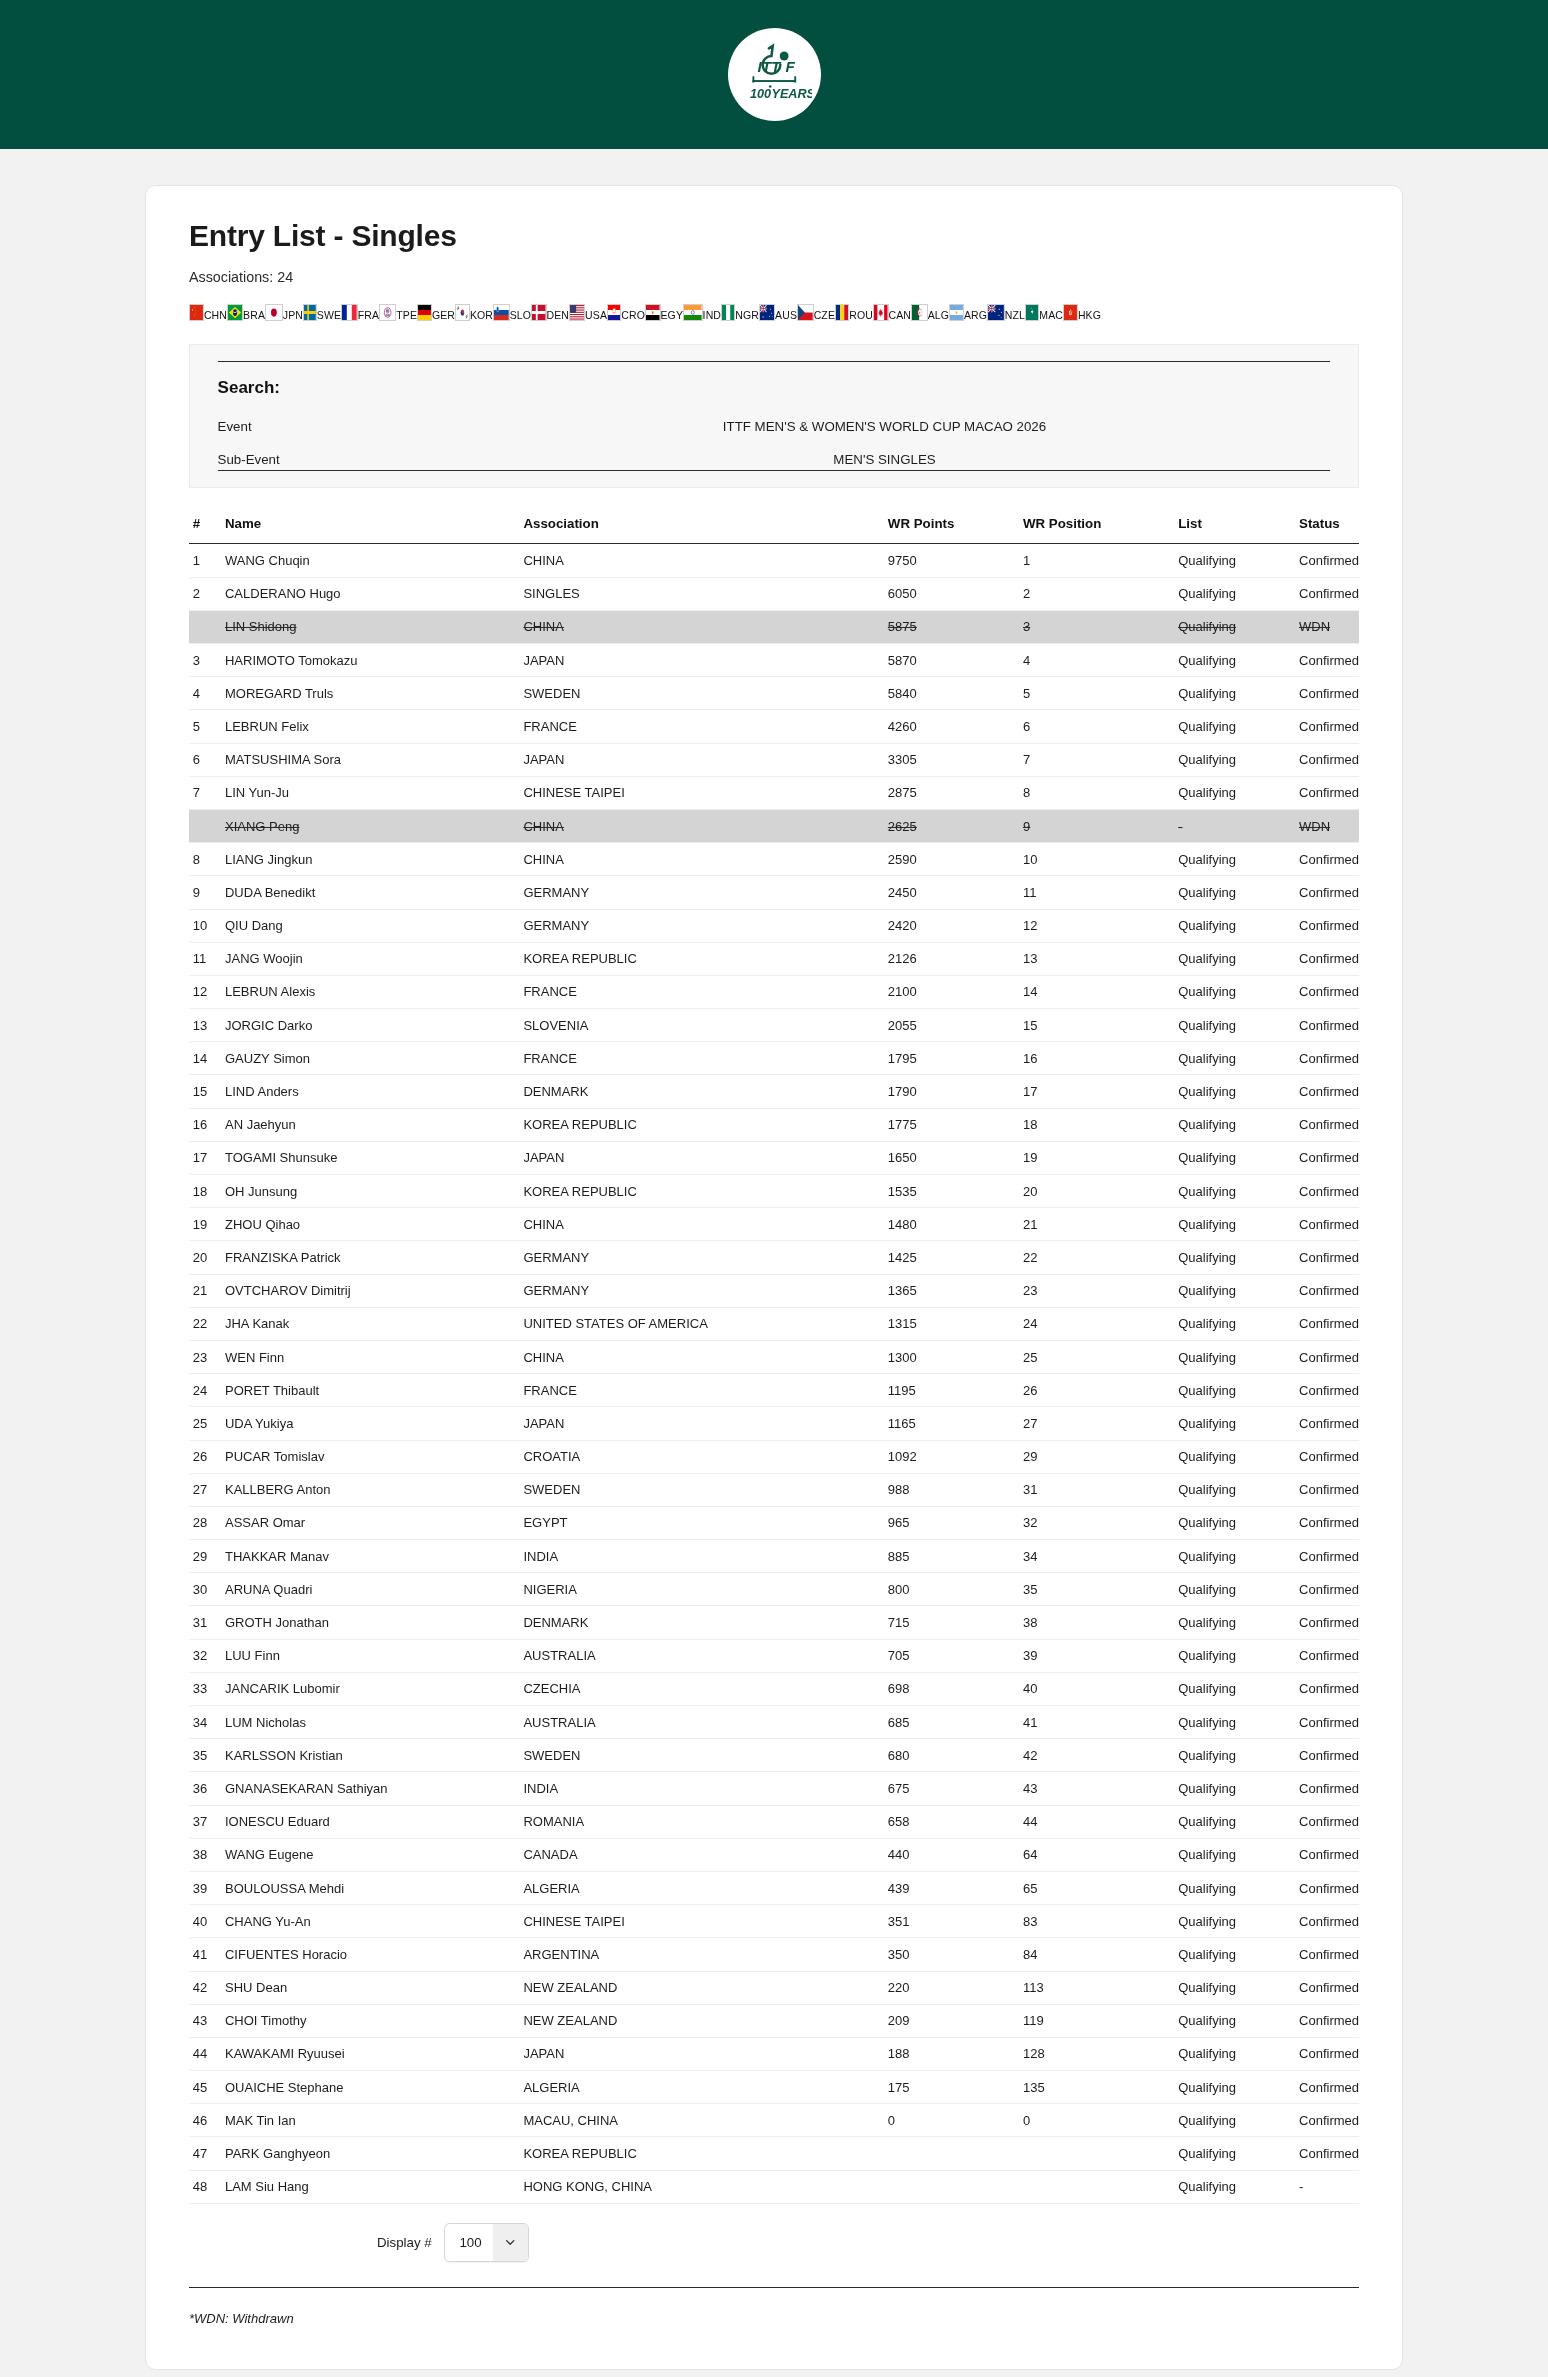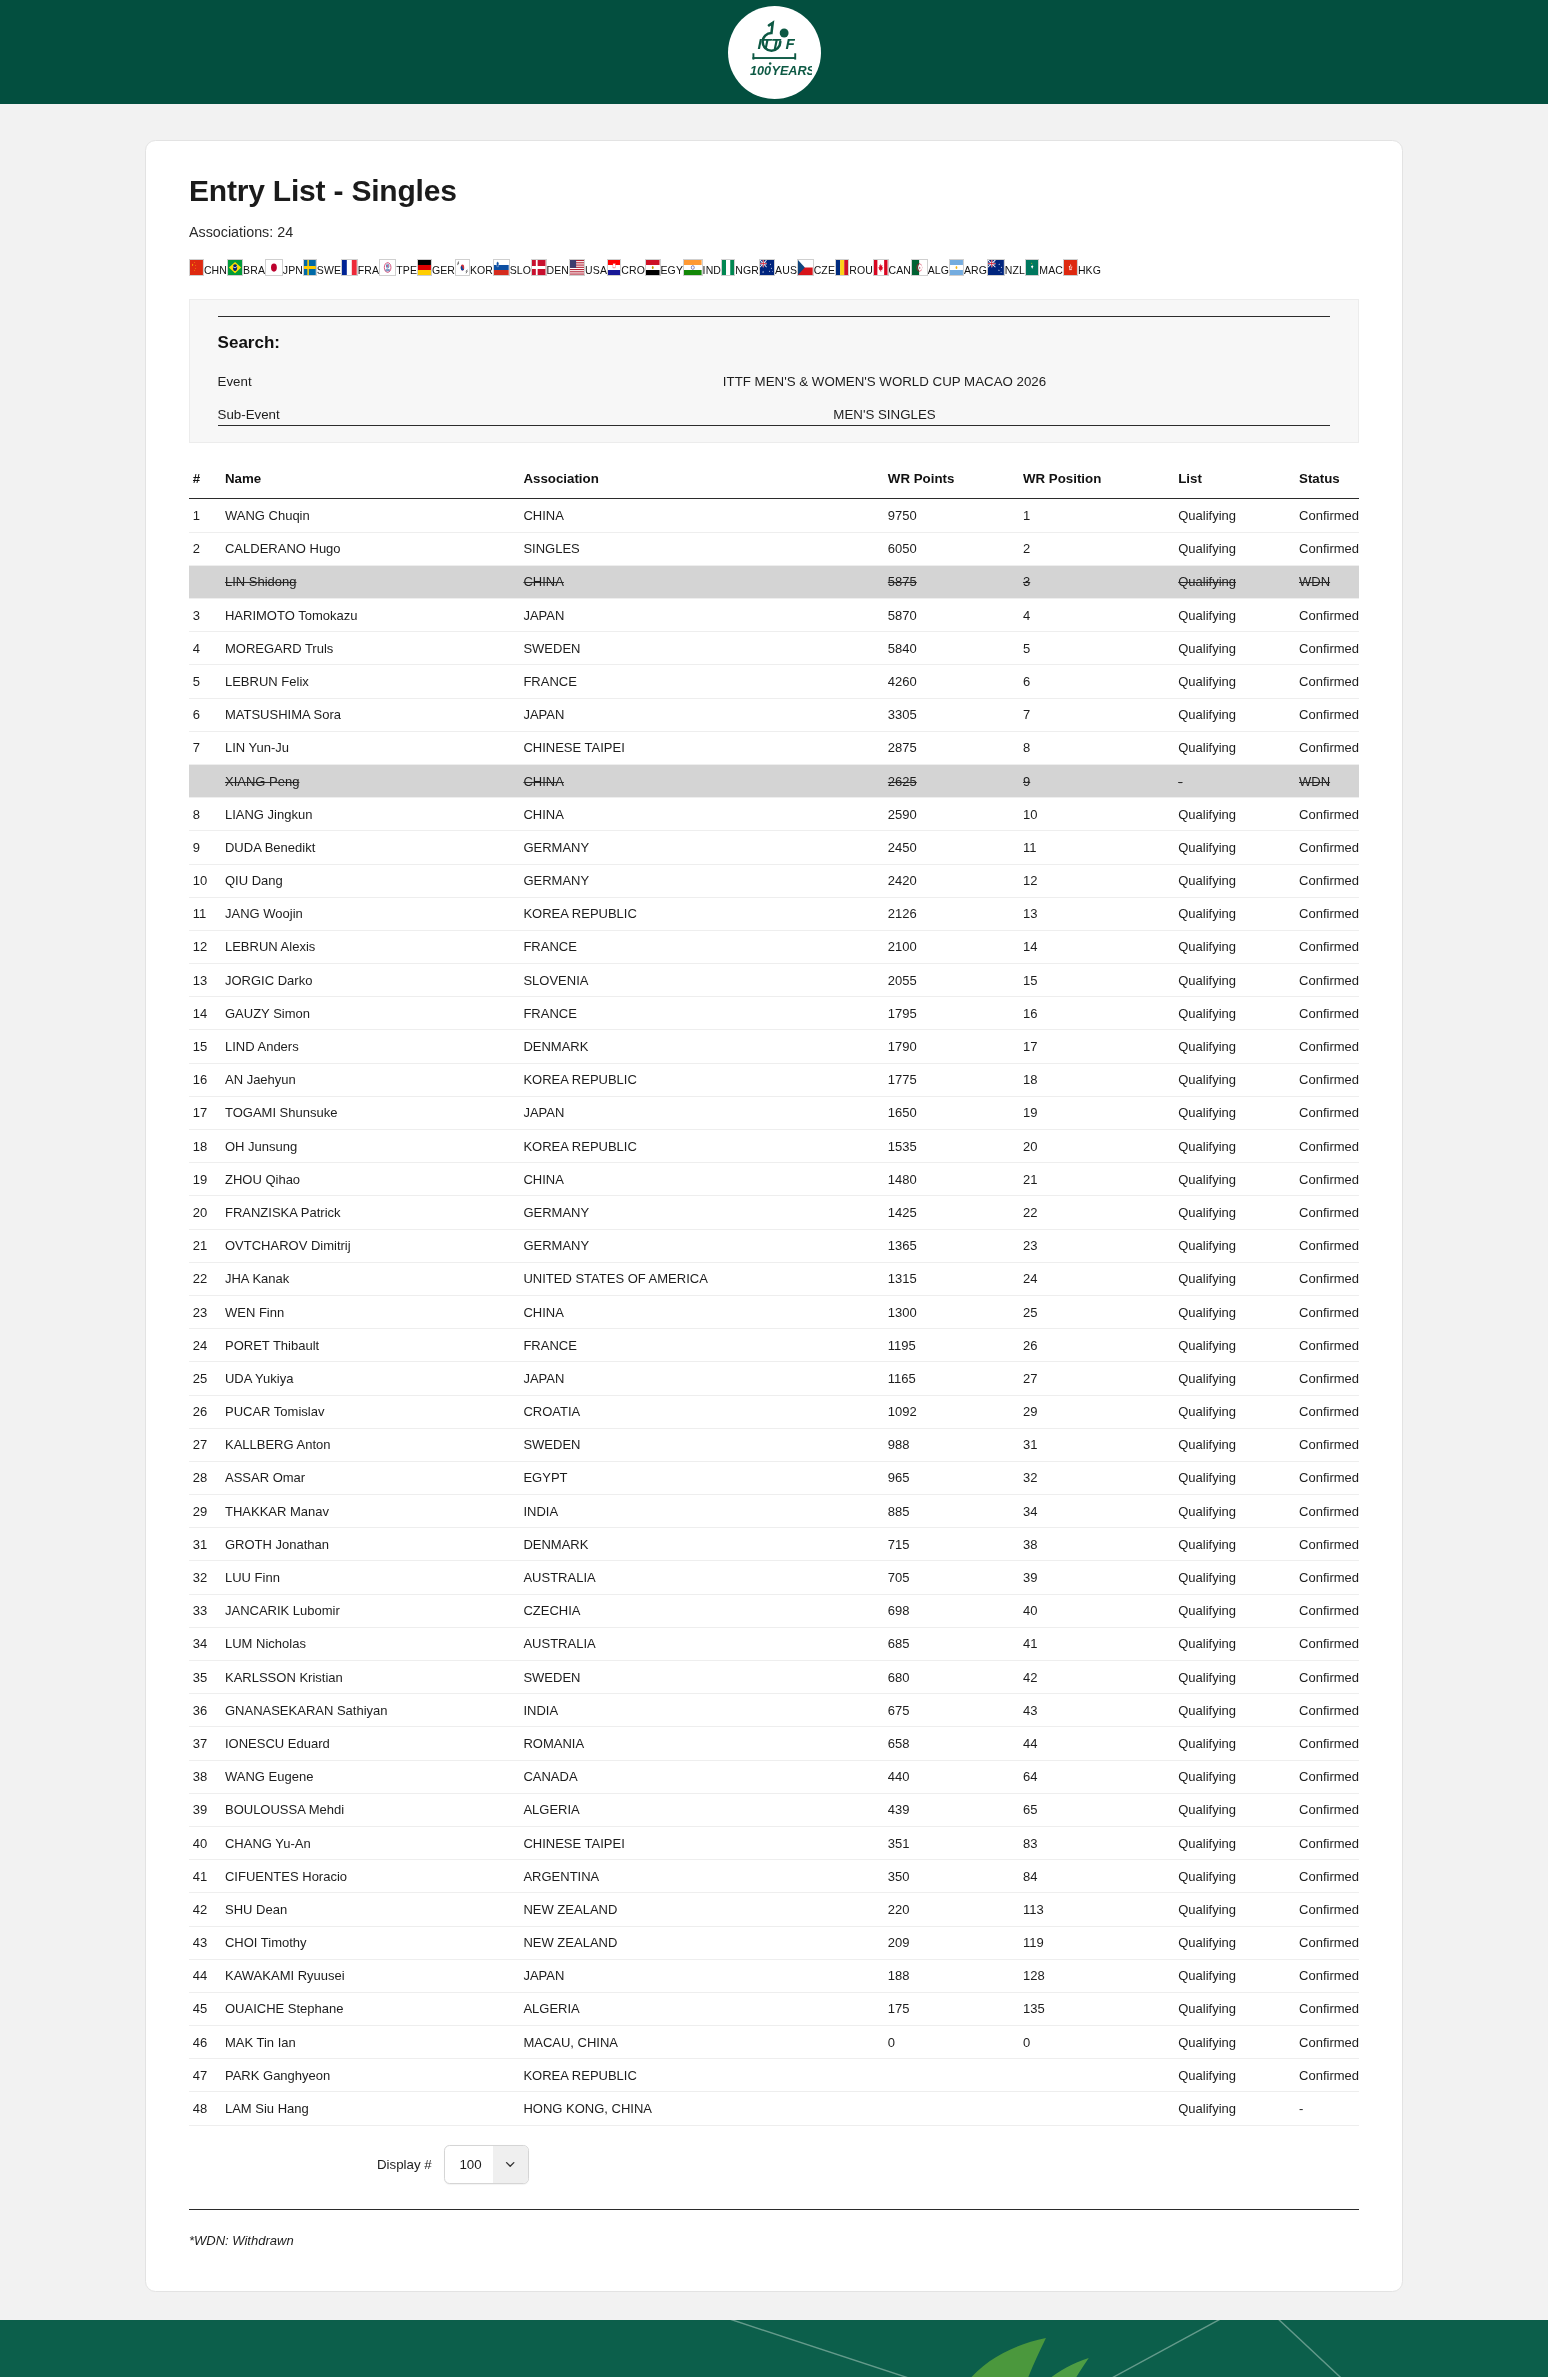--- a/index.html
+++ b/index.html
@@ -6,21 +6,21 @@
   html, body { width: 1548px; }
   body {
     font-family: "Liberation Sans", sans-serif;
     background: #f2f2f2;
     color: #1a1a1a;
     -webkit-font-smoothing: antialiased;
   }
 
   
   .topbar {
-    height: 104px;
+    height: 149px;
     background: #034f3f;
     display: flex;
     align-items: center;
     justify-content: center;
     position: relative;
   }
   .logo-circle {
     width: 93px; height: 93px;
     border-radius: 50%;
     background: #ffffff;
@@ -839,20 +839,29 @@
             <td class="col-pos">32</td>
             <td class="col-list">Qualifying</td>
             <td class="col-status">Confirmed</td>
           </tr>
           <tr>
             <td class="col-num">29</td>
             <td class="col-name">THAKKAR Manav</td>
             <td class="col-assoc">INDIA</td>
             <td class="col-pts">885</td>
             <td class="col-pos">34</td>
+            <td class="col-list">Qualifying</td>
+            <td class="col-status">Confirmed</td>
+          </tr>
+          <tr>
+            <td class="col-num">30</td>
+            <td class="col-name">ARUNA Quadri</td>
+            <td class="col-assoc">NIGERIA</td>
+            <td class="col-pts">800</td>
+            <td class="col-pos">35</td>
             <td class="col-list">Qualifying</td>
             <td class="col-status">Confirmed</td>
           </tr>
           <tr>
             <td class="col-num">31</td>
             <td class="col-name">GROTH Jonathan</td>
             <td class="col-assoc">DENMARK</td>
             <td class="col-pts">715</td>
             <td class="col-pos">38</td>
             <td class="col-list">Qualifying</td>

